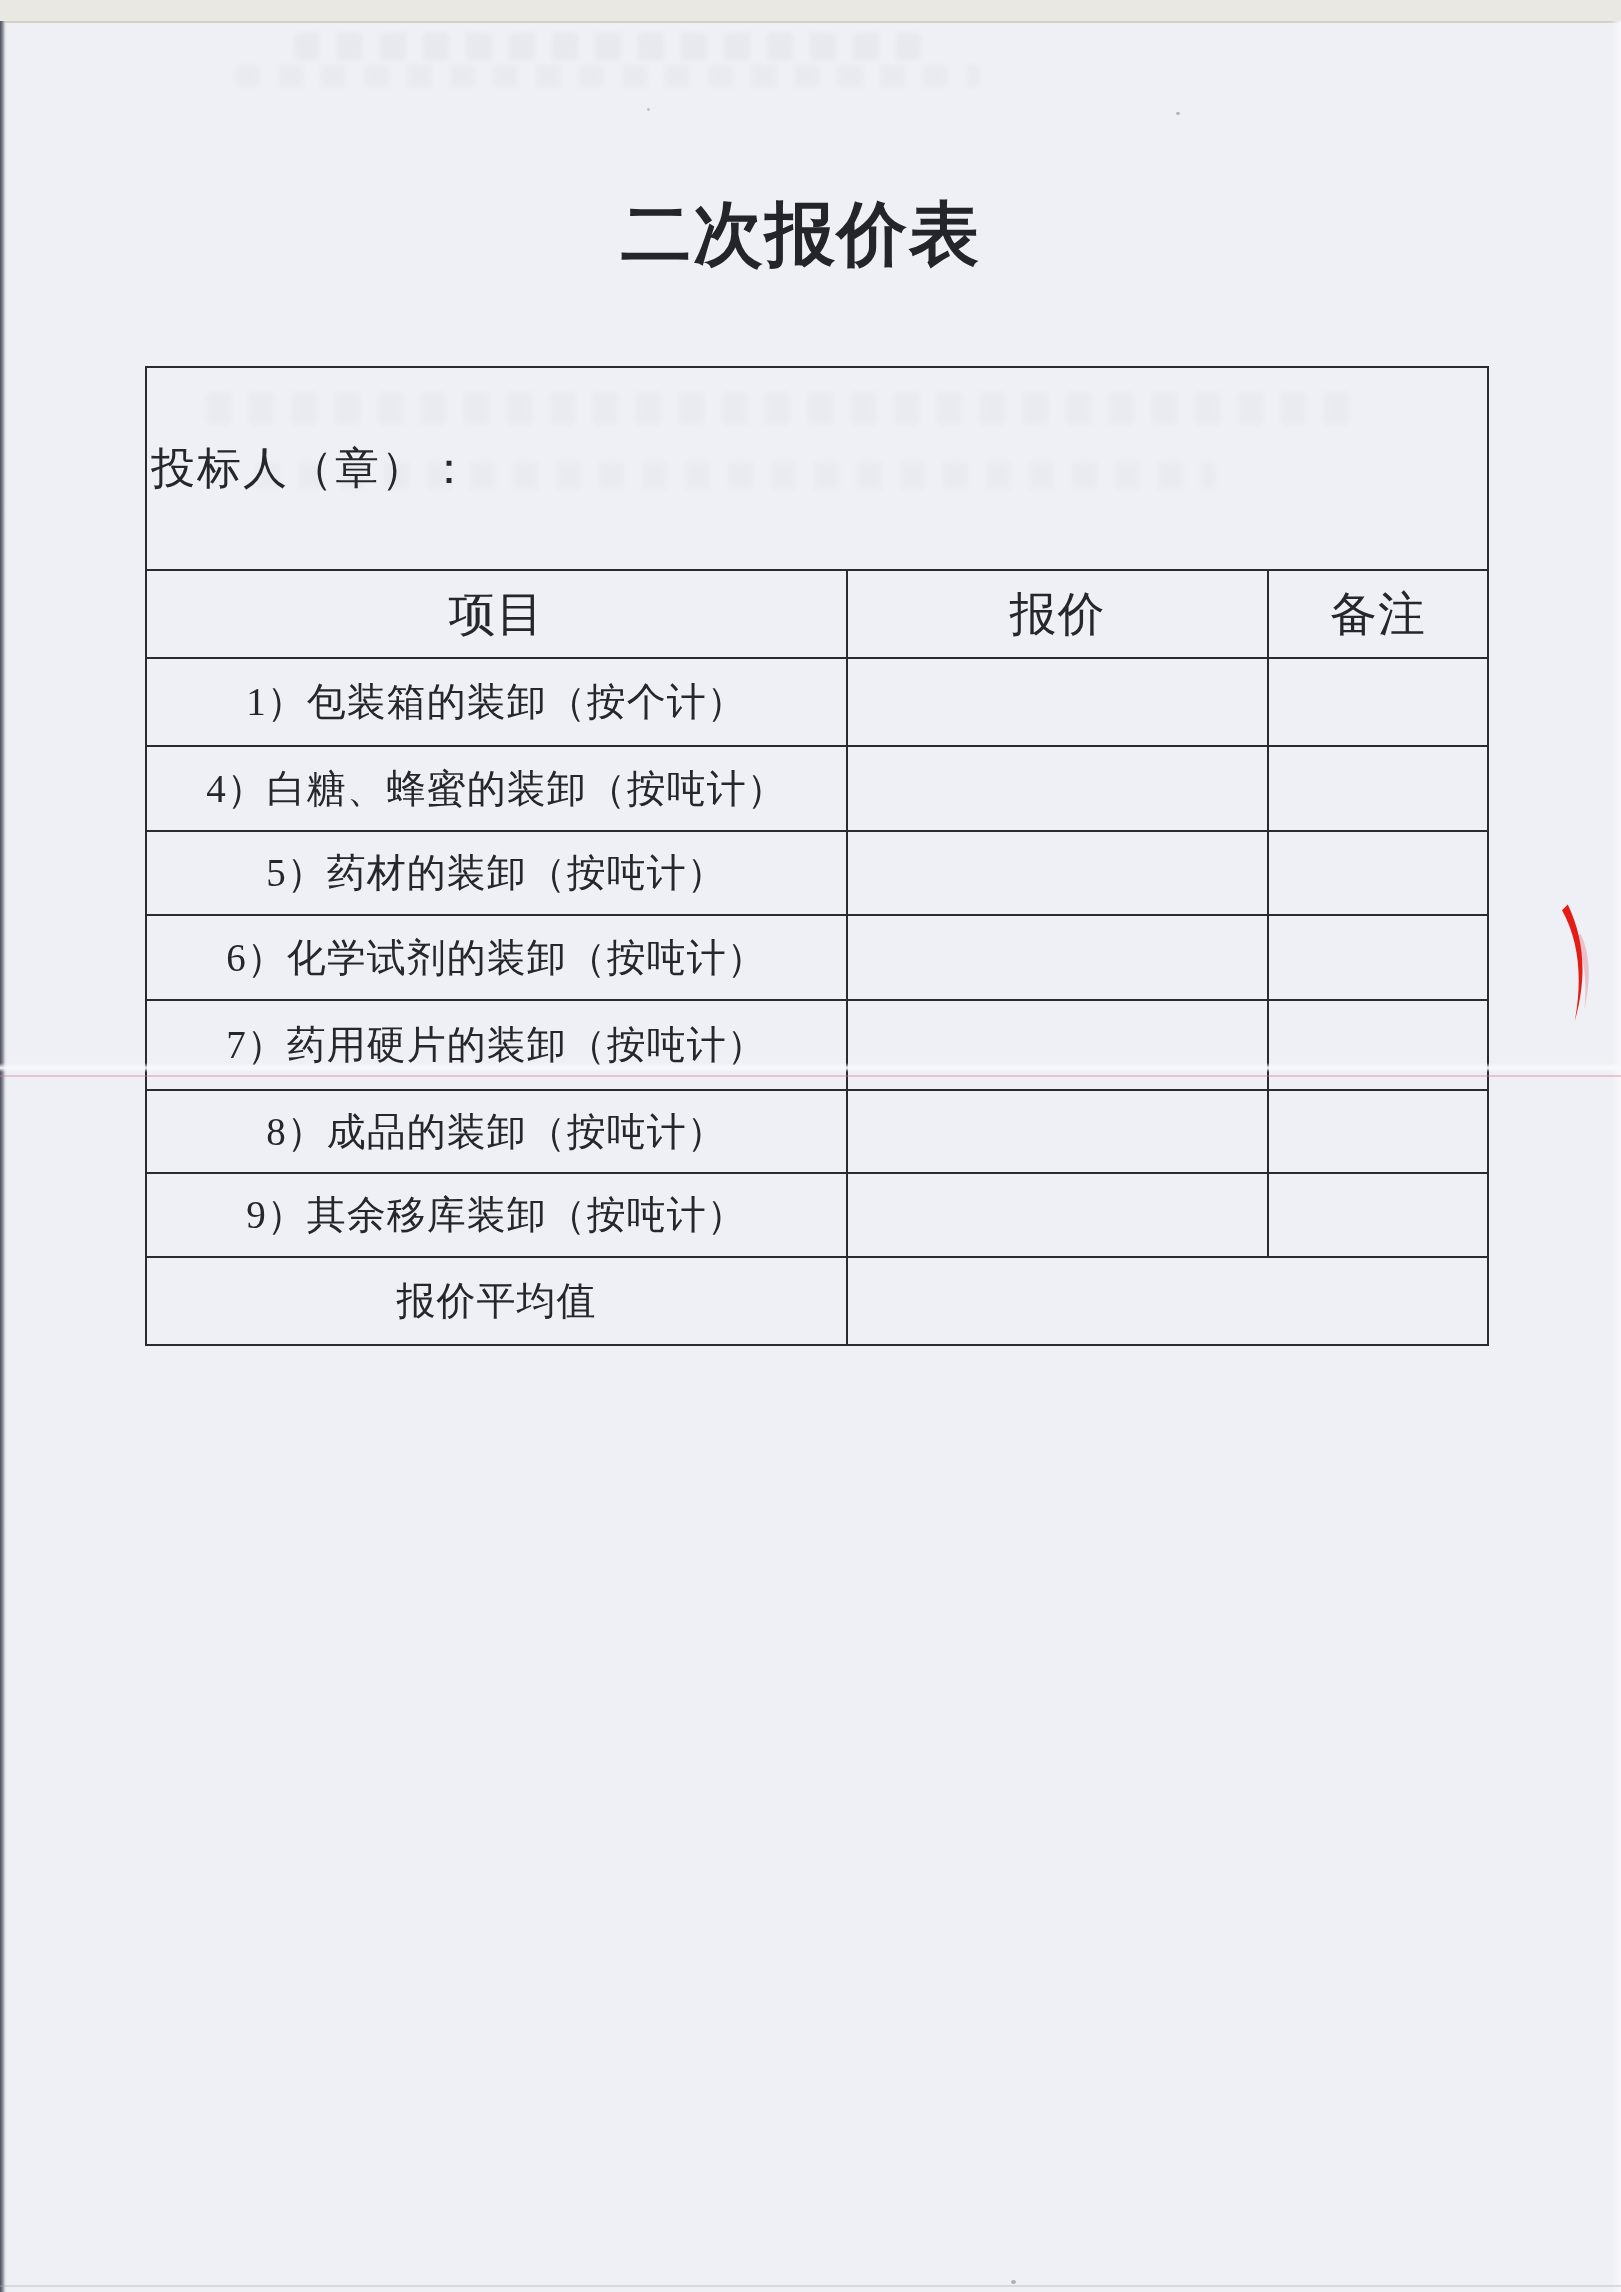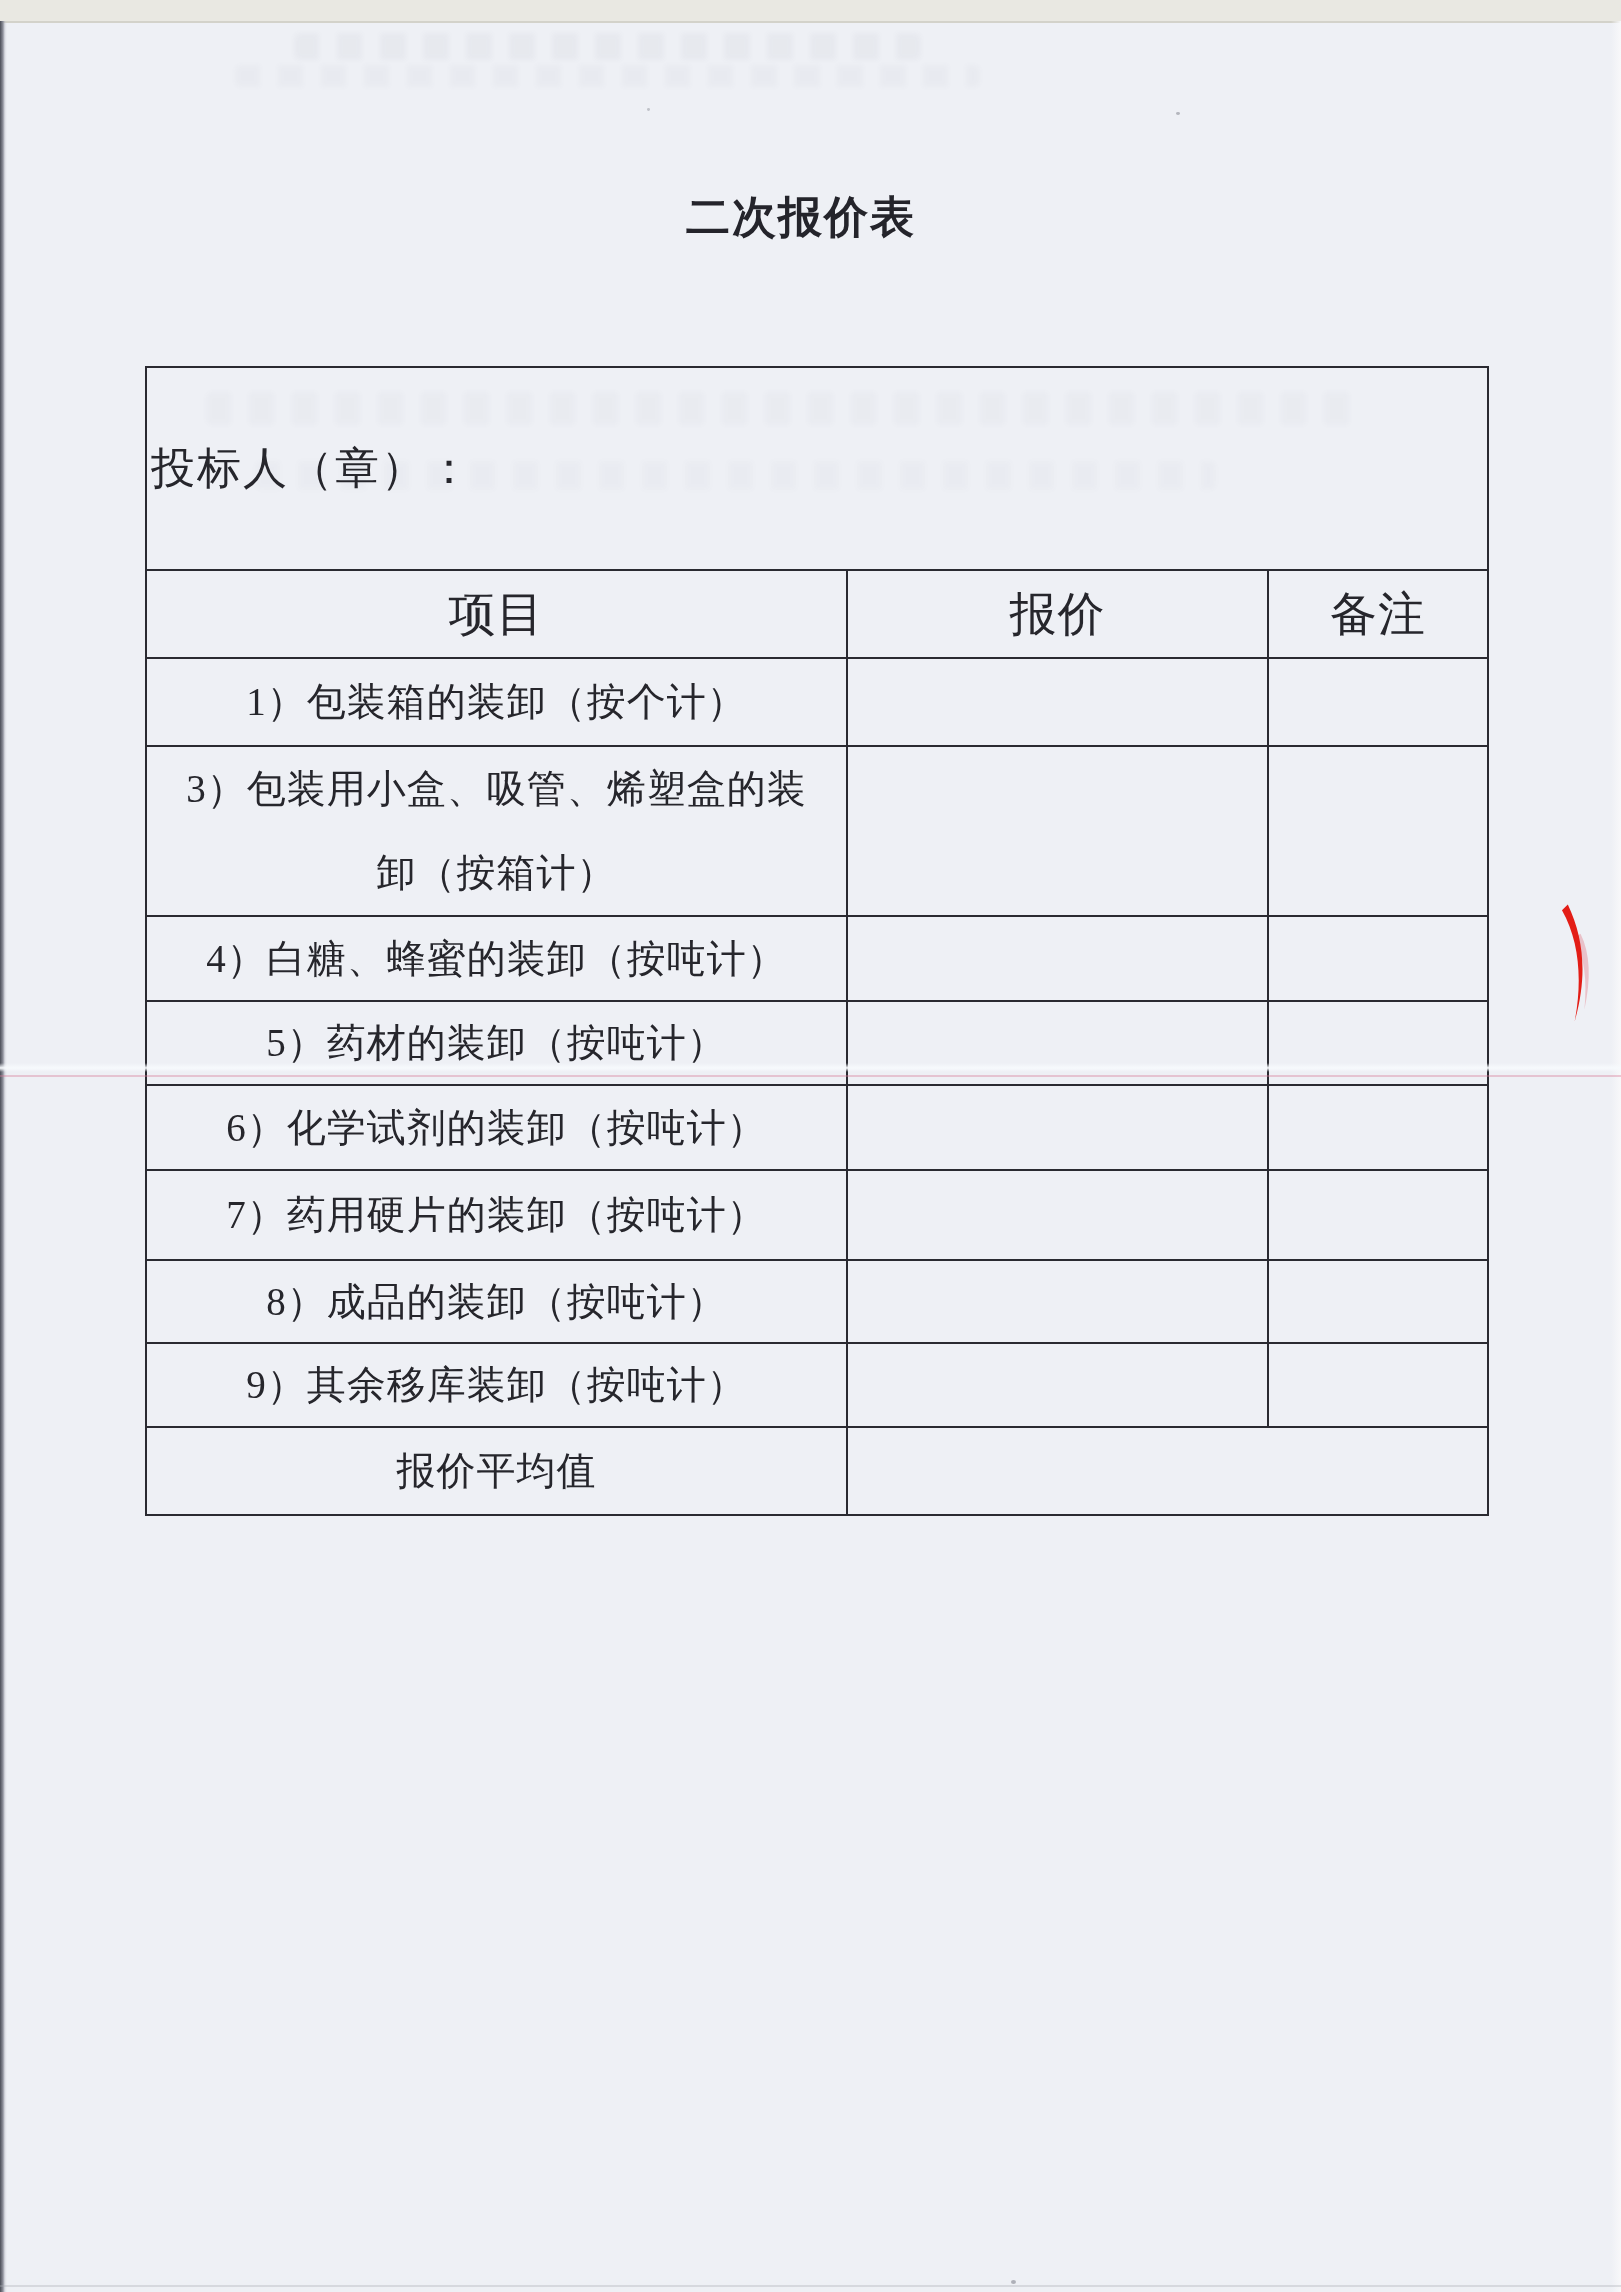--- a/index.html
+++ b/index.html
@@ -40,21 +40,21 @@
   .ghost.g4{left:255px;top:461px;width:961px;height:29px;opacity:.022;}
   .speck{position:absolute;background:#7a7c86;border-radius:50%;}
   .speck.s1{left:1176px;top:112px;width:3.9px;height:2.9px;opacity:.5;}
   .speck.s2{left:1011px;top:2280px;width:4.9px;height:3.9px;opacity:.55;}
   .speck.s3{left:647px;top:108px;width:2.9px;height:2.9px;opacity:.4;}
 
   
   .title{
     position:absolute;left:0;top:188px;width:1602px;margin:0;
     text-align:center;
-    font-size:44px;font-weight:700;letter-spacing:2px;
+    font-size:70px;font-weight:700;letter-spacing:2px;
     color:#24242b;
   }
 
   
   table.quote{
     position:absolute;left:145px;top:366px;
     width:1342px;
     border-collapse:collapse;table-layout:fixed;
     background:transparent;
   }
@@ -136,25 +136,20 @@
       <tr class="head-row">
         <th>项目</th>
         <th>报价</th>
         <th>备注</th>
       </tr>
       <tr class="r1">
         <td class="item">1）包装箱的装卸（按个计）</td>
         <td></td>
         <td></td>
       </tr>
-      <tr class="r3">
-        <td class="item">3）包装用小盒、吸管、烯塑盒的装卸（按箱计）</td>
-        <td></td>
-        <td></td>
-      </tr>
       <tr class="r4">
         <td class="item">4）白糖、蜂蜜的装卸（按吨计）</td>
         <td></td>
         <td></td>
       </tr>
       <tr class="r5">
         <td class="item">5）药材的装卸（按吨计）</td>
         <td></td>
         <td></td>
       </tr>

